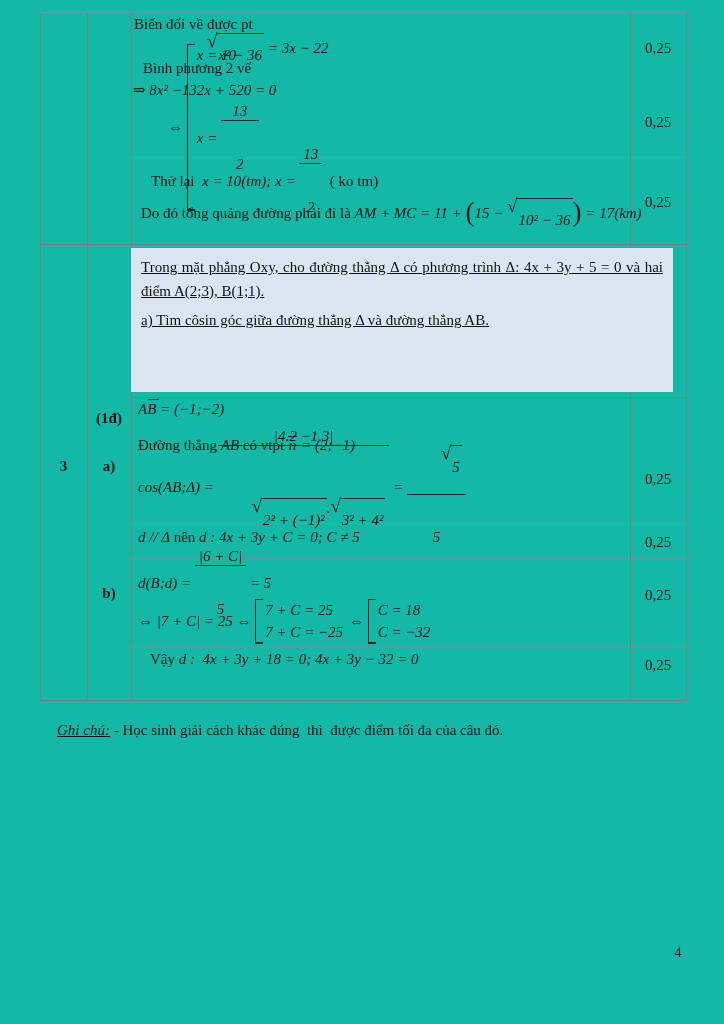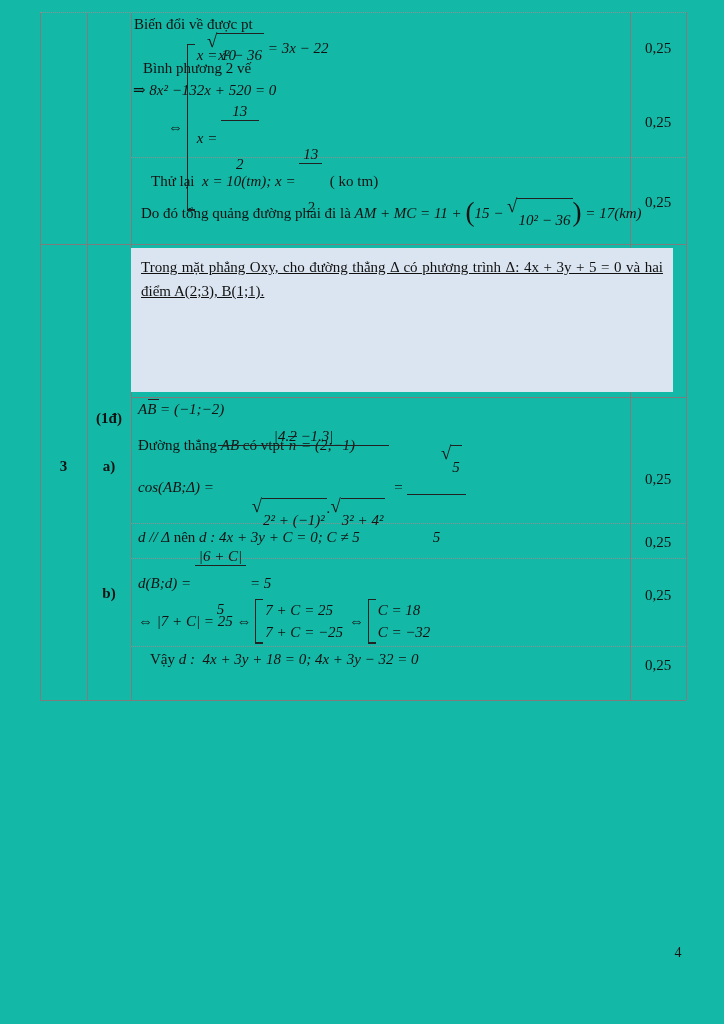--- a/index.html
+++ b/index.html
@@ -129,20 +129,21 @@
       <span class="rad">10² − 36</span>
     </span>
     <span class="bigp">)</span>
     <span class="math"> = 17(km)</span>
   </div>
 
   <div class="pt" style="top:194px;">0,25</div>
 
   <div id="statement">
     <p>Trong mặt phẳng Oxy, cho đường thẳng Δ có phương trình Δ: 4x + 3y + 5 = 0 và hai điểm A(2;3), B(1;1).</p>
+    <p>a) Tìm côsin góc giữa đường thẳng Δ và đường thẳng AB.</p>
   </div>
 
   <div class="qlabel" style="left:40px;top:458px;width:47px;">3</div>
   <div class="qlabel" style="left:87px;top:410px;width:44px;">(1đ)</div>
   <div class="qlabel" style="left:87px;top:458px;width:44px;">a)</div>
   <div class="qlabel" style="left:87px;top:585px;width:44px;">b)</div>
 
   <div class="line" style="left:138px;top:401px;">
     <span class="vec">AB</span>
     <span class="math"> = (−1;−2)</span>
@@ -214,16 +215,19 @@
   </div>
 
   <div class="pt" style="top:587px;">0,25</div>
 
   <div class="line" style="left:150px;top:651px;">
     <span>Vậy </span>
     <span class="math">d :  4x + 3y + 18 = 0; 4x + 3y − 32 = 0</span>
   </div>
   <div class="pt" style="top:657px;">0,25</div>
 
+  <div id="footer-note">
+    <span class="lbl">Ghi chú:</span><span> - Học sinh giải cách khác đúng  thì  được điểm tối đa của câu đó.</span>
+  </div>
 
   <div id="page-num">4</div>
 
 </div>
 
 </body></html>

